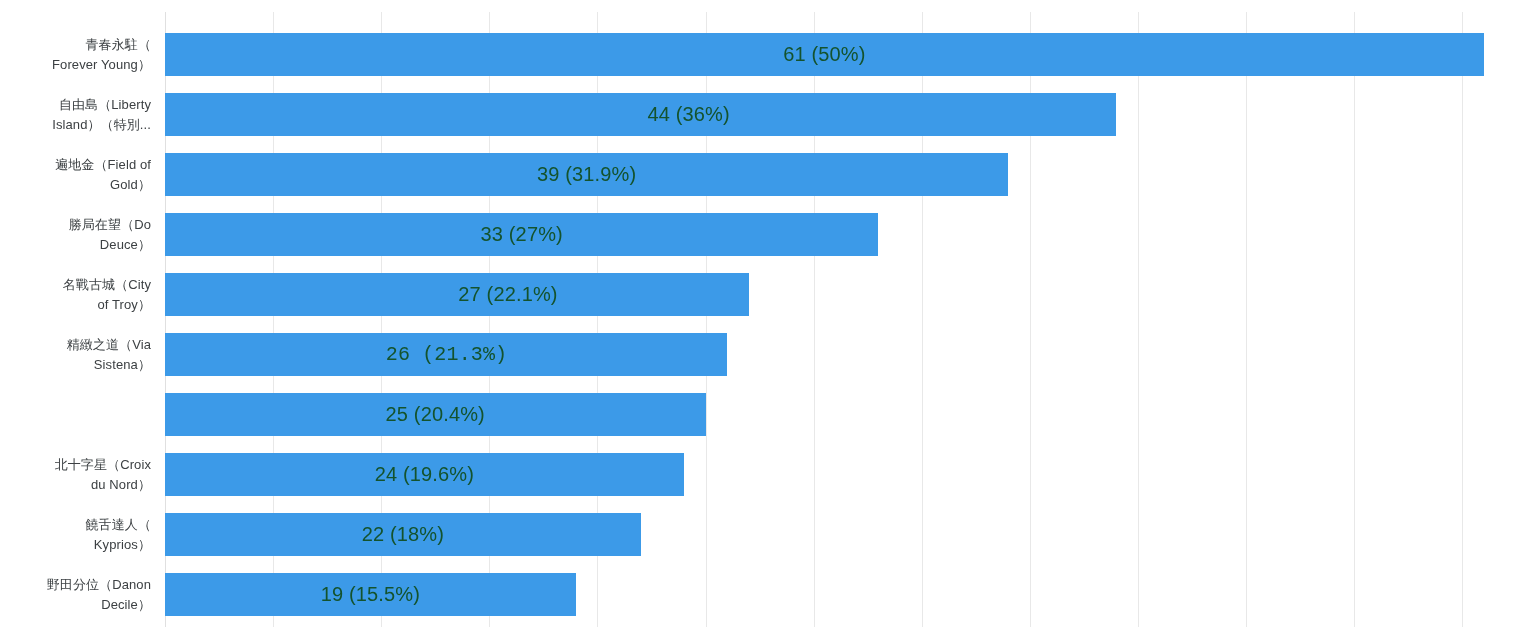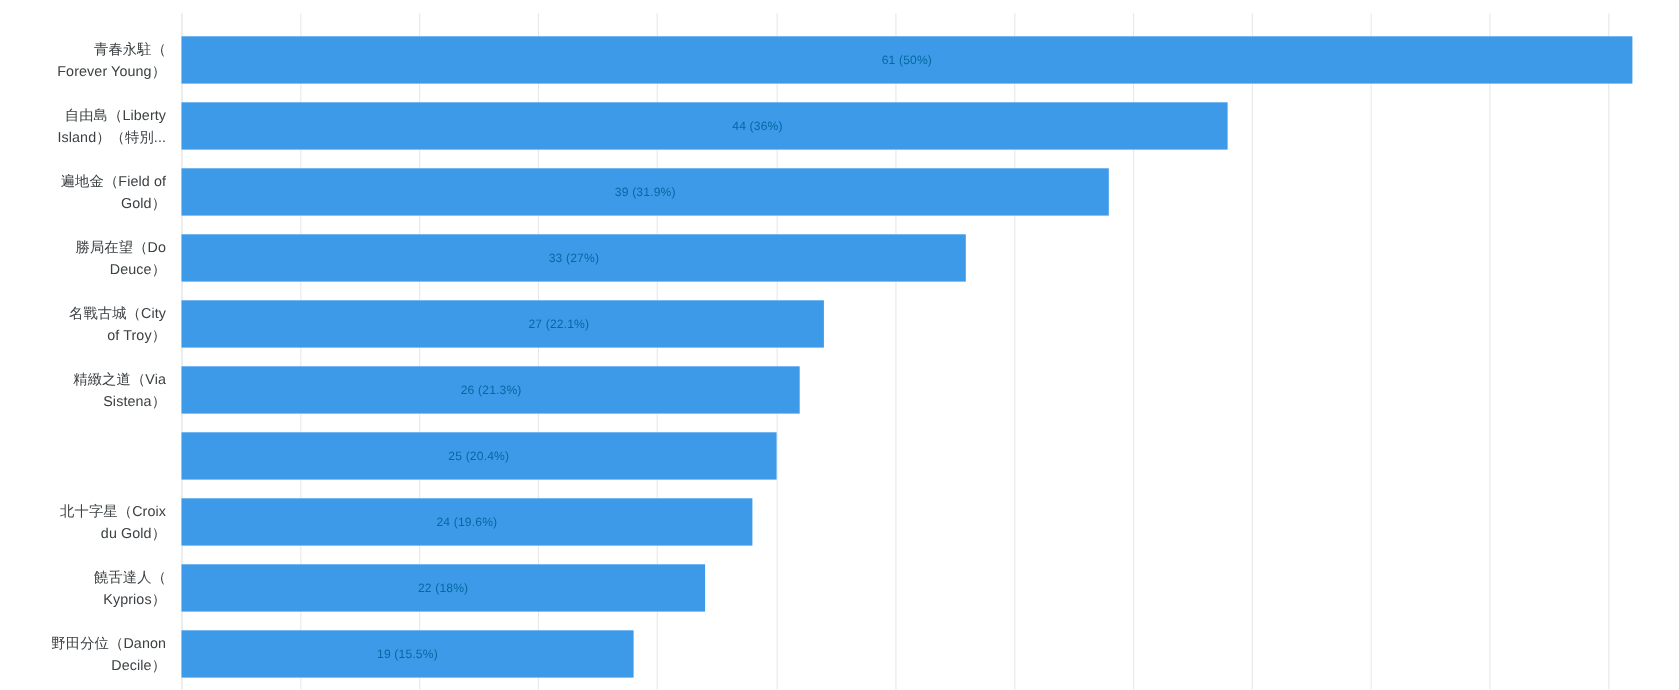--- a/index.html
+++ b/index.html
@@ -74,22 +74,22 @@
     height: 43px;
     top: 8px;
     background: #3c9ae8;
   }
   .bar-value {
     position: absolute;
     top: 8px;
     height: 43px;
     display: flex;
     align-items: center;
-    font-size: 11px;
-    color: #0369a1;
+    font-size: 20px;
+    color: #14532d;
     letter-spacing: 0.15px;
     white-space: nowrap;
     pointer-events: none;
   }
 </style>
 </head>
 <body>
 
 <div id="chart-root">
 
@@ -161,31 +161,31 @@
         <div class="bar-value" style="left: 165px; width: 686px; justify-content: center;">27 (22.1%)</div>
       </div>
       <div class="row" style="top: 325px; left: 0px; right: 0px;">
         <div class="row-label">
           <div>
             <span>精緻之道（Via</span>
             <span>Sistena）</span>
           </div>
         </div>
         <div class="bar" title="26 (21.3%)" style="left: 165px; width: 562.12px; background: rgb(60, 154, 232);"></div>
-        <div class="bar-value" style="left: 165px; width: 563px; justify-content: center;">26 (21.3%)</div>
+        <div class="bar-value" style="left: 165px; width: 563px; justify-content: center; font-family: Liberation Mono, monospace;">26 (21.3%)</div>
       </div>
       <div class="row" style="top: 385px; left: 0px; right: 0px;">
         <div class="bar" title="25 (20.4%)" style="left: 165px; width: 540.5px; background: rgb(60, 154, 232);"></div>
         <div class="bar-value" style="left: 165px; width: 540.5px; justify-content: center;">25 (20.4%)</div>
       </div>
       <div class="row" style="top: 445px; left: 0px; right: 0px;">
         <div class="row-label">
           <div>
             <span>北十字星（Croix</span>
-            <span>du Gold）</span>
+            <span>du Nord）</span>
           </div>
         </div>
         <div class="bar" title="24 (19.6%)" style="left: 165px; width: 518.88px; background: rgb(60, 154, 232);"></div>
         <div class="bar-value" style="left: 165px; width: 518.88px; justify-content: center;">24 (19.6%)</div>
       </div>
       <div class="row" style="top: 505px; left: 0px; right: 0px;">
         <div class="row-label">
           <div>
             <span>饒舌達人（</span>
             <span>Kyprios）</span>

